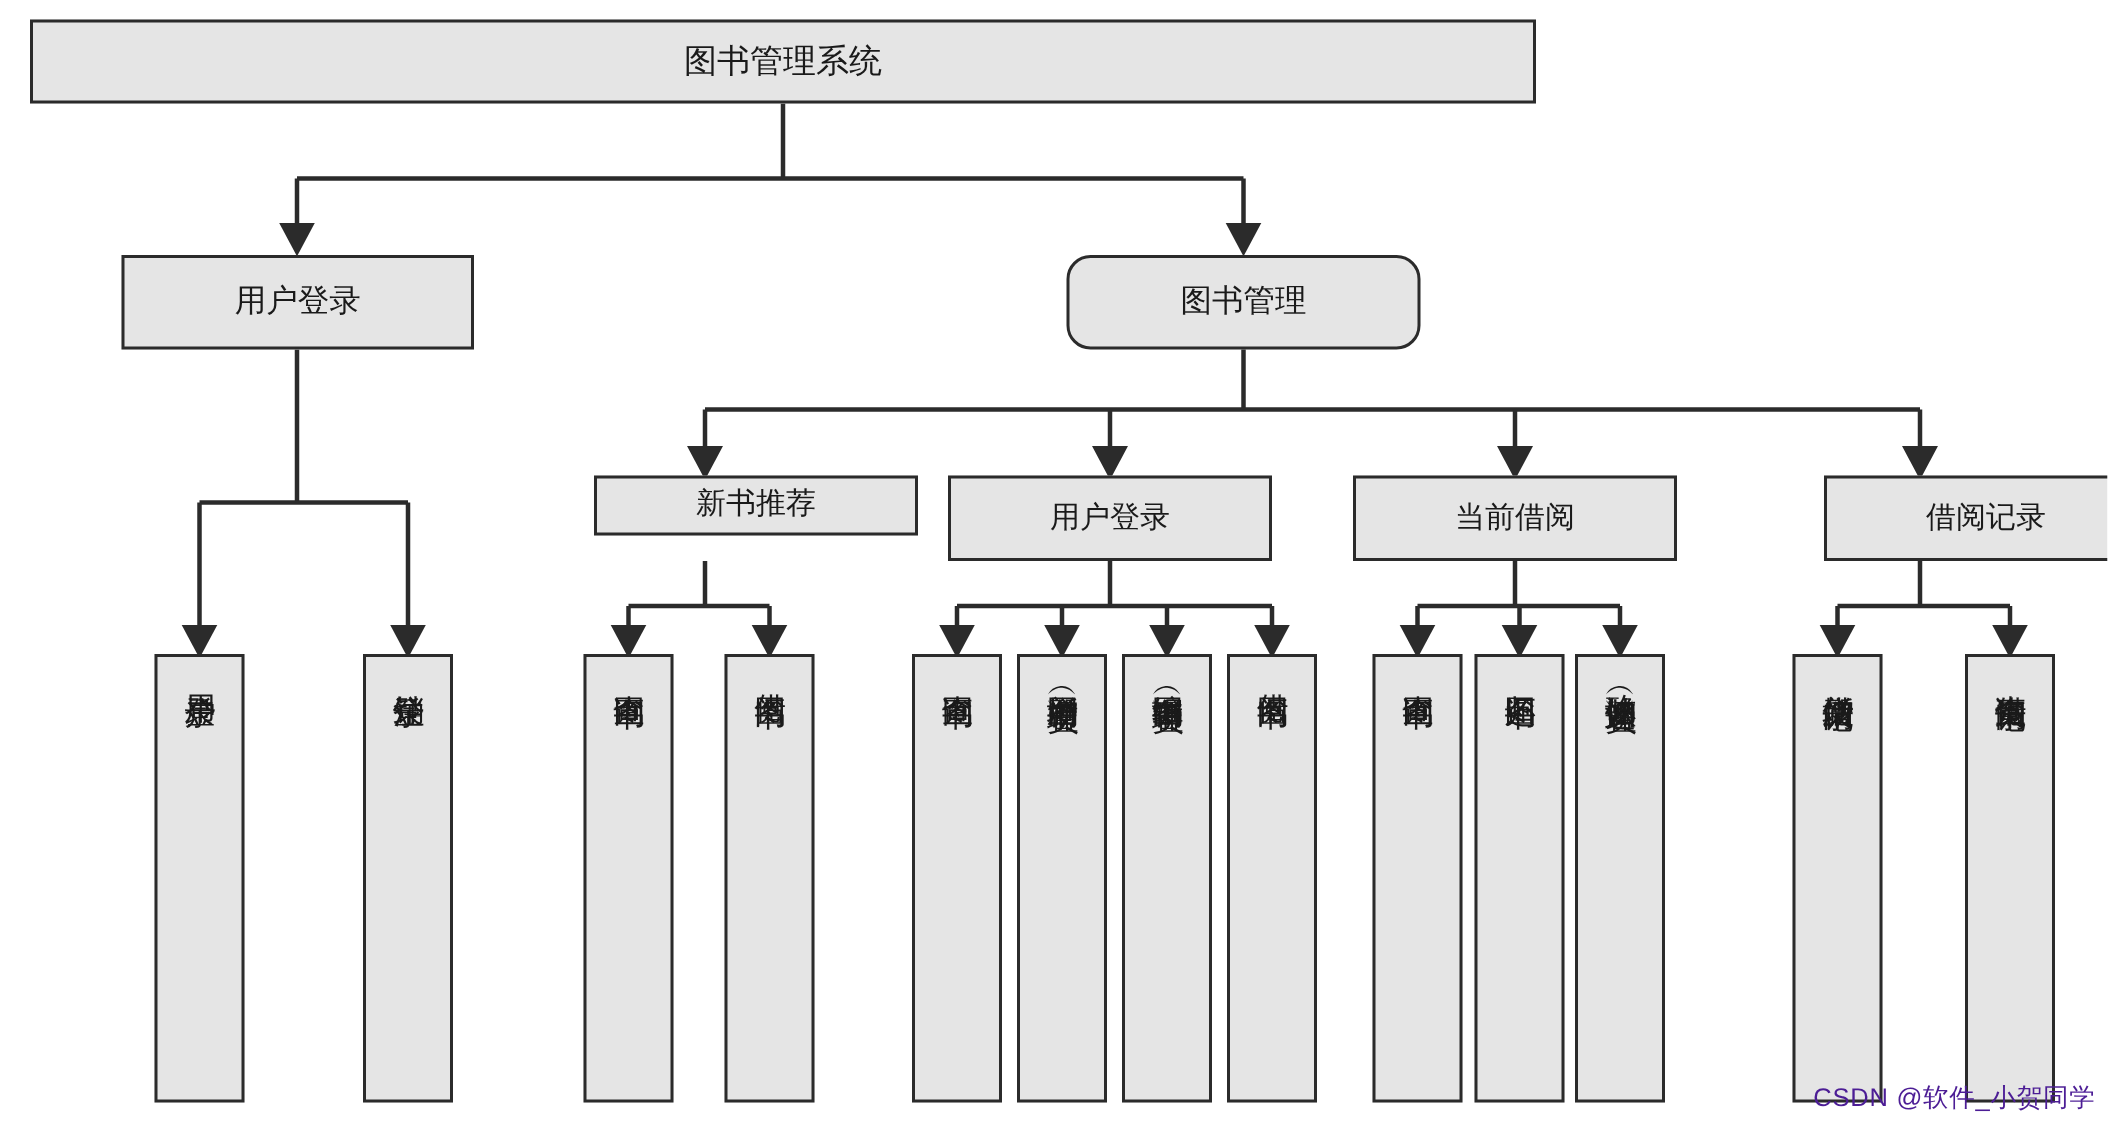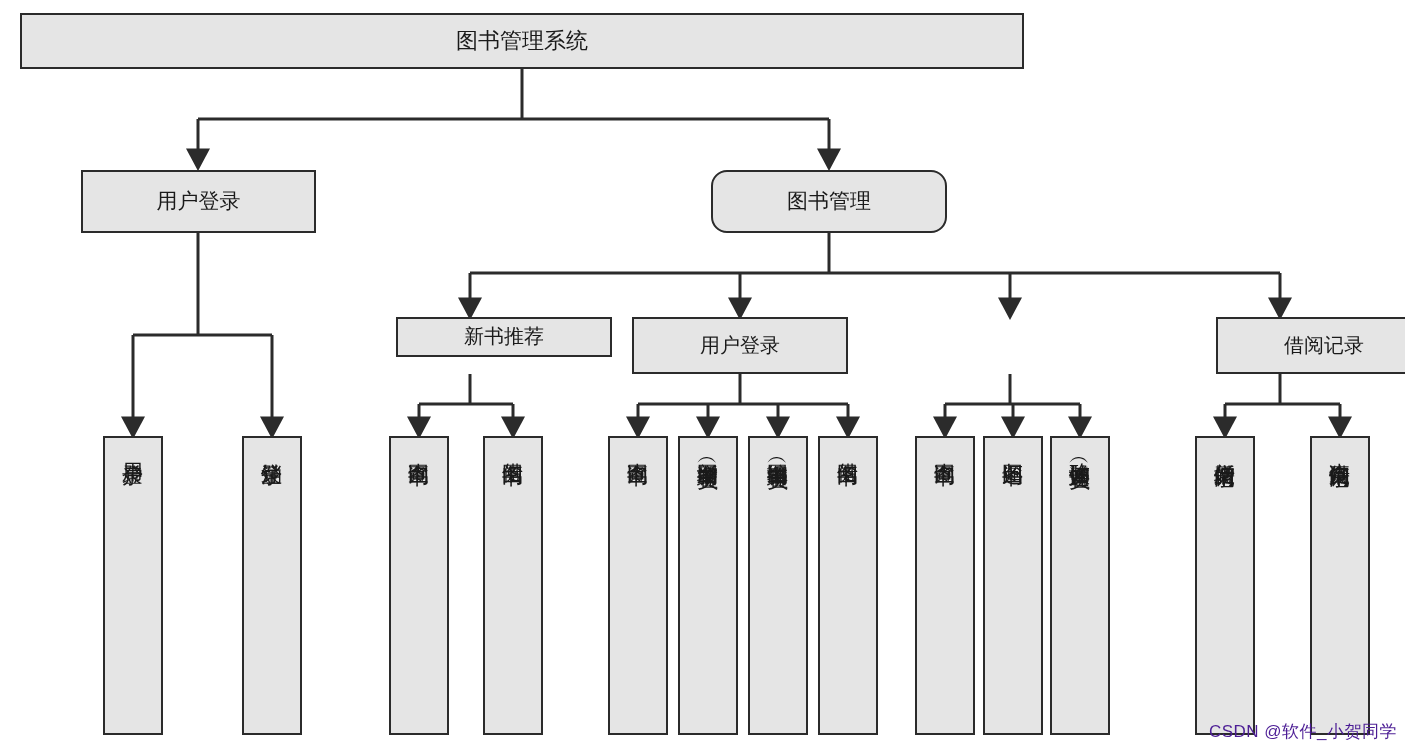--- a/index.html
+++ b/index.html
@@ -131,20 +131,23 @@
   <div class="node lvl2" style="left:711px; top:170px; width:236px; height:63px;border-radius:16px;">
     <span class="label">图书管理</span>
   </div>
 
   <div class="node lvl3" style="left:362px; top:317px; width:216px; height:40px;margin-left:34px;">
     <span class="label">新书推荐</span>
   </div>
   <div class="node lvl3" style="left:632px; top:317px; width:216px; height:57px;">
     <span class="label">用户登录</span>
   </div>
+  <div class="node lvl3" style="left:902px; top:317px; width:216px; height:57px;">
+    <span class="label">当前借阅</span>
+  </div>
   <div class="node lvl3" style="left:1216px; top:317px; width:216px; height:57px;">
     <span class="label">借阅记录</span>
   </div>
 
   <div class="node leaf" style="left:103px; top:436px; width:60px; height:299px;">
     <span class="label">用户登录</span>
   </div>
   <div class="node leaf" style="left:242px; top:436px; width:60px; height:299px;">
     <span class="label">注销登录</span>
   </div>

